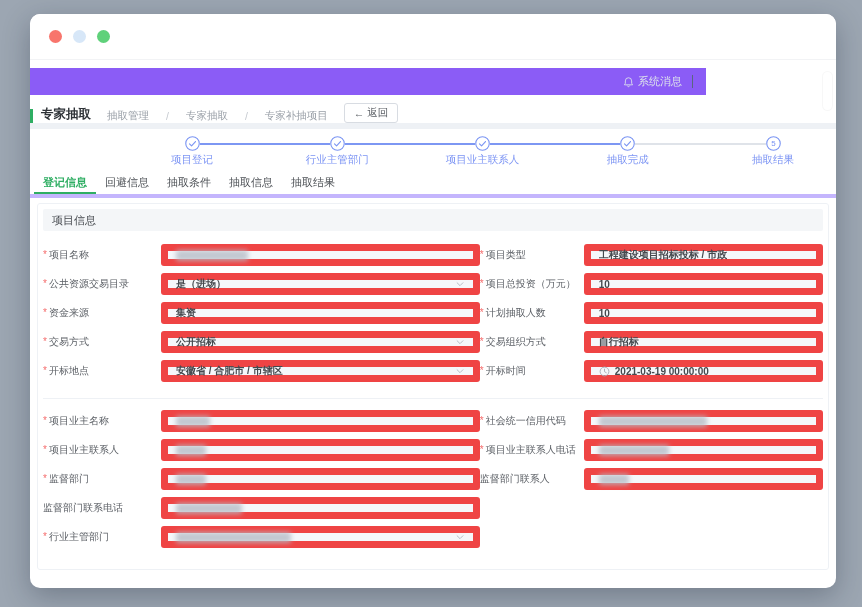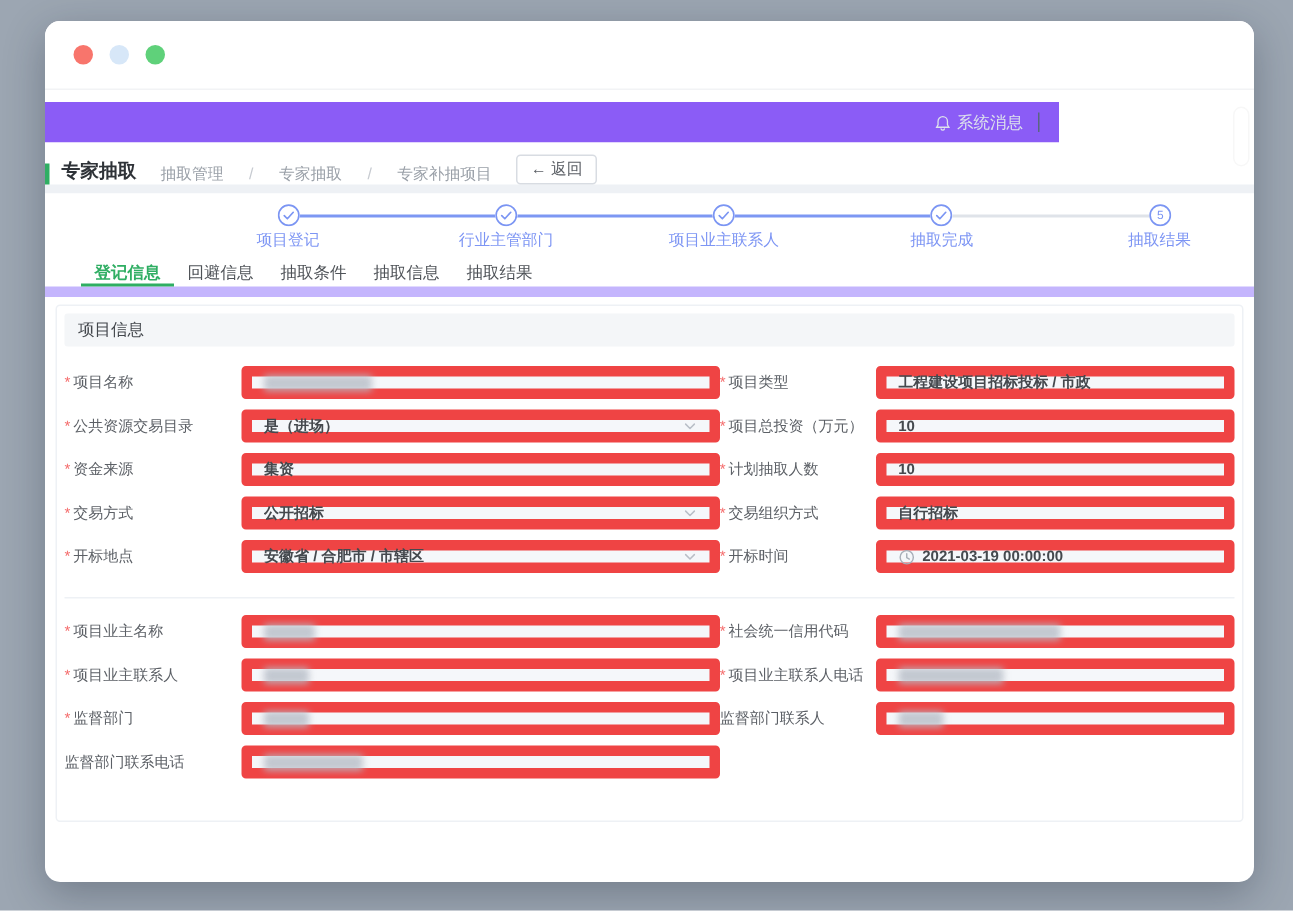--- a/index.html
+++ b/index.html
@@ -33,21 +33,21 @@
   
   .stepper{height:40px;position:relative;background:#fff}
   .track{position:absolute;left:162px;right:63px;top:0;height:100%}
   .conn{position:absolute;top:14px;height:2px}
   .conn.blue{left:0;width:75%;background:#7d97f3}
   .conn.gray{left:75%;width:25%;background:#dfe3e9}
   .step{position:absolute;top:7px;transform:translateX(-50%);display:flex;flex-direction:column;align-items:center;width:120px}
   .step-icon{display:flex;background:#fff;border-radius:50%;z-index:2}
   .step-label{margin-top:2px;font-size:10.5px;color:#7d95f4;white-space:nowrap}
   
-  .tabs{height:29px;border-bottom:7px solid #c4b5fd;display:flex;padding-left:24px;background:#fff}
+  .tabs{height:29px;border-bottom:4px solid #c4b5fd;display:flex;padding-left:4px;background:#fff}
   .tab{padding:0 9px;font-size:11px;color:#4e5257;line-height:27px;cursor:pointer;border-bottom:2px solid transparent}
   .tab.active{color:#2fae63;border-bottom-color:#2fae63;font-weight:bold}
   .gap2{height:5px;background:#fff}
   
   .panel{margin:0 7px;border:1px solid #eef1f5;border-radius:3px;padding:5px 5px 14px;background:#fff}
   .panel-header{height:22px;line-height:22px;background:#f4f6f8;border-radius:2px;padding-left:9px;font-size:11px;color:#43474c}
   .form{padding-top:13px}
   .form-row{display:flex;margin-bottom:7px}
   .cell{display:flex;align-items:center;min-width:0}
   .cell.c0{width:56%}
@@ -310,17 +310,28 @@
         <div class="form-row">
           <div class="cell c0">
             <span class="flabel"><span>监督部门联系电话</span></span>
             <div class="finput">
               <span class="redact" style="width: 66px;"></span>
             </div>
           </div>
           <div class="cell c1"></div>
         </div>
         <div class="form-row">
+          <div class="cell c0">
+            <span class="flabel"><span class="req">*</span><span>行业主管部门</span></span>
+            <div class="finput">
+              <span class="redact" style="width: 115px;"></span>
+              <span class="chev">
+                <svg width="10" height="10" viewBox="0 0 12 12">
+                  <path d="M2.5 4.5L6 8l3.5-3.5" fill="none" stroke="#b9bec7" stroke-width="1.2" stroke-linecap="round" stroke-linejoin="round"></path>
+                </svg>
+              </span>
+            </div>
+          </div>
           <div class="cell c1"></div>
         </div>
       </div>
   </div>
 </div>
 
 </body></html>

